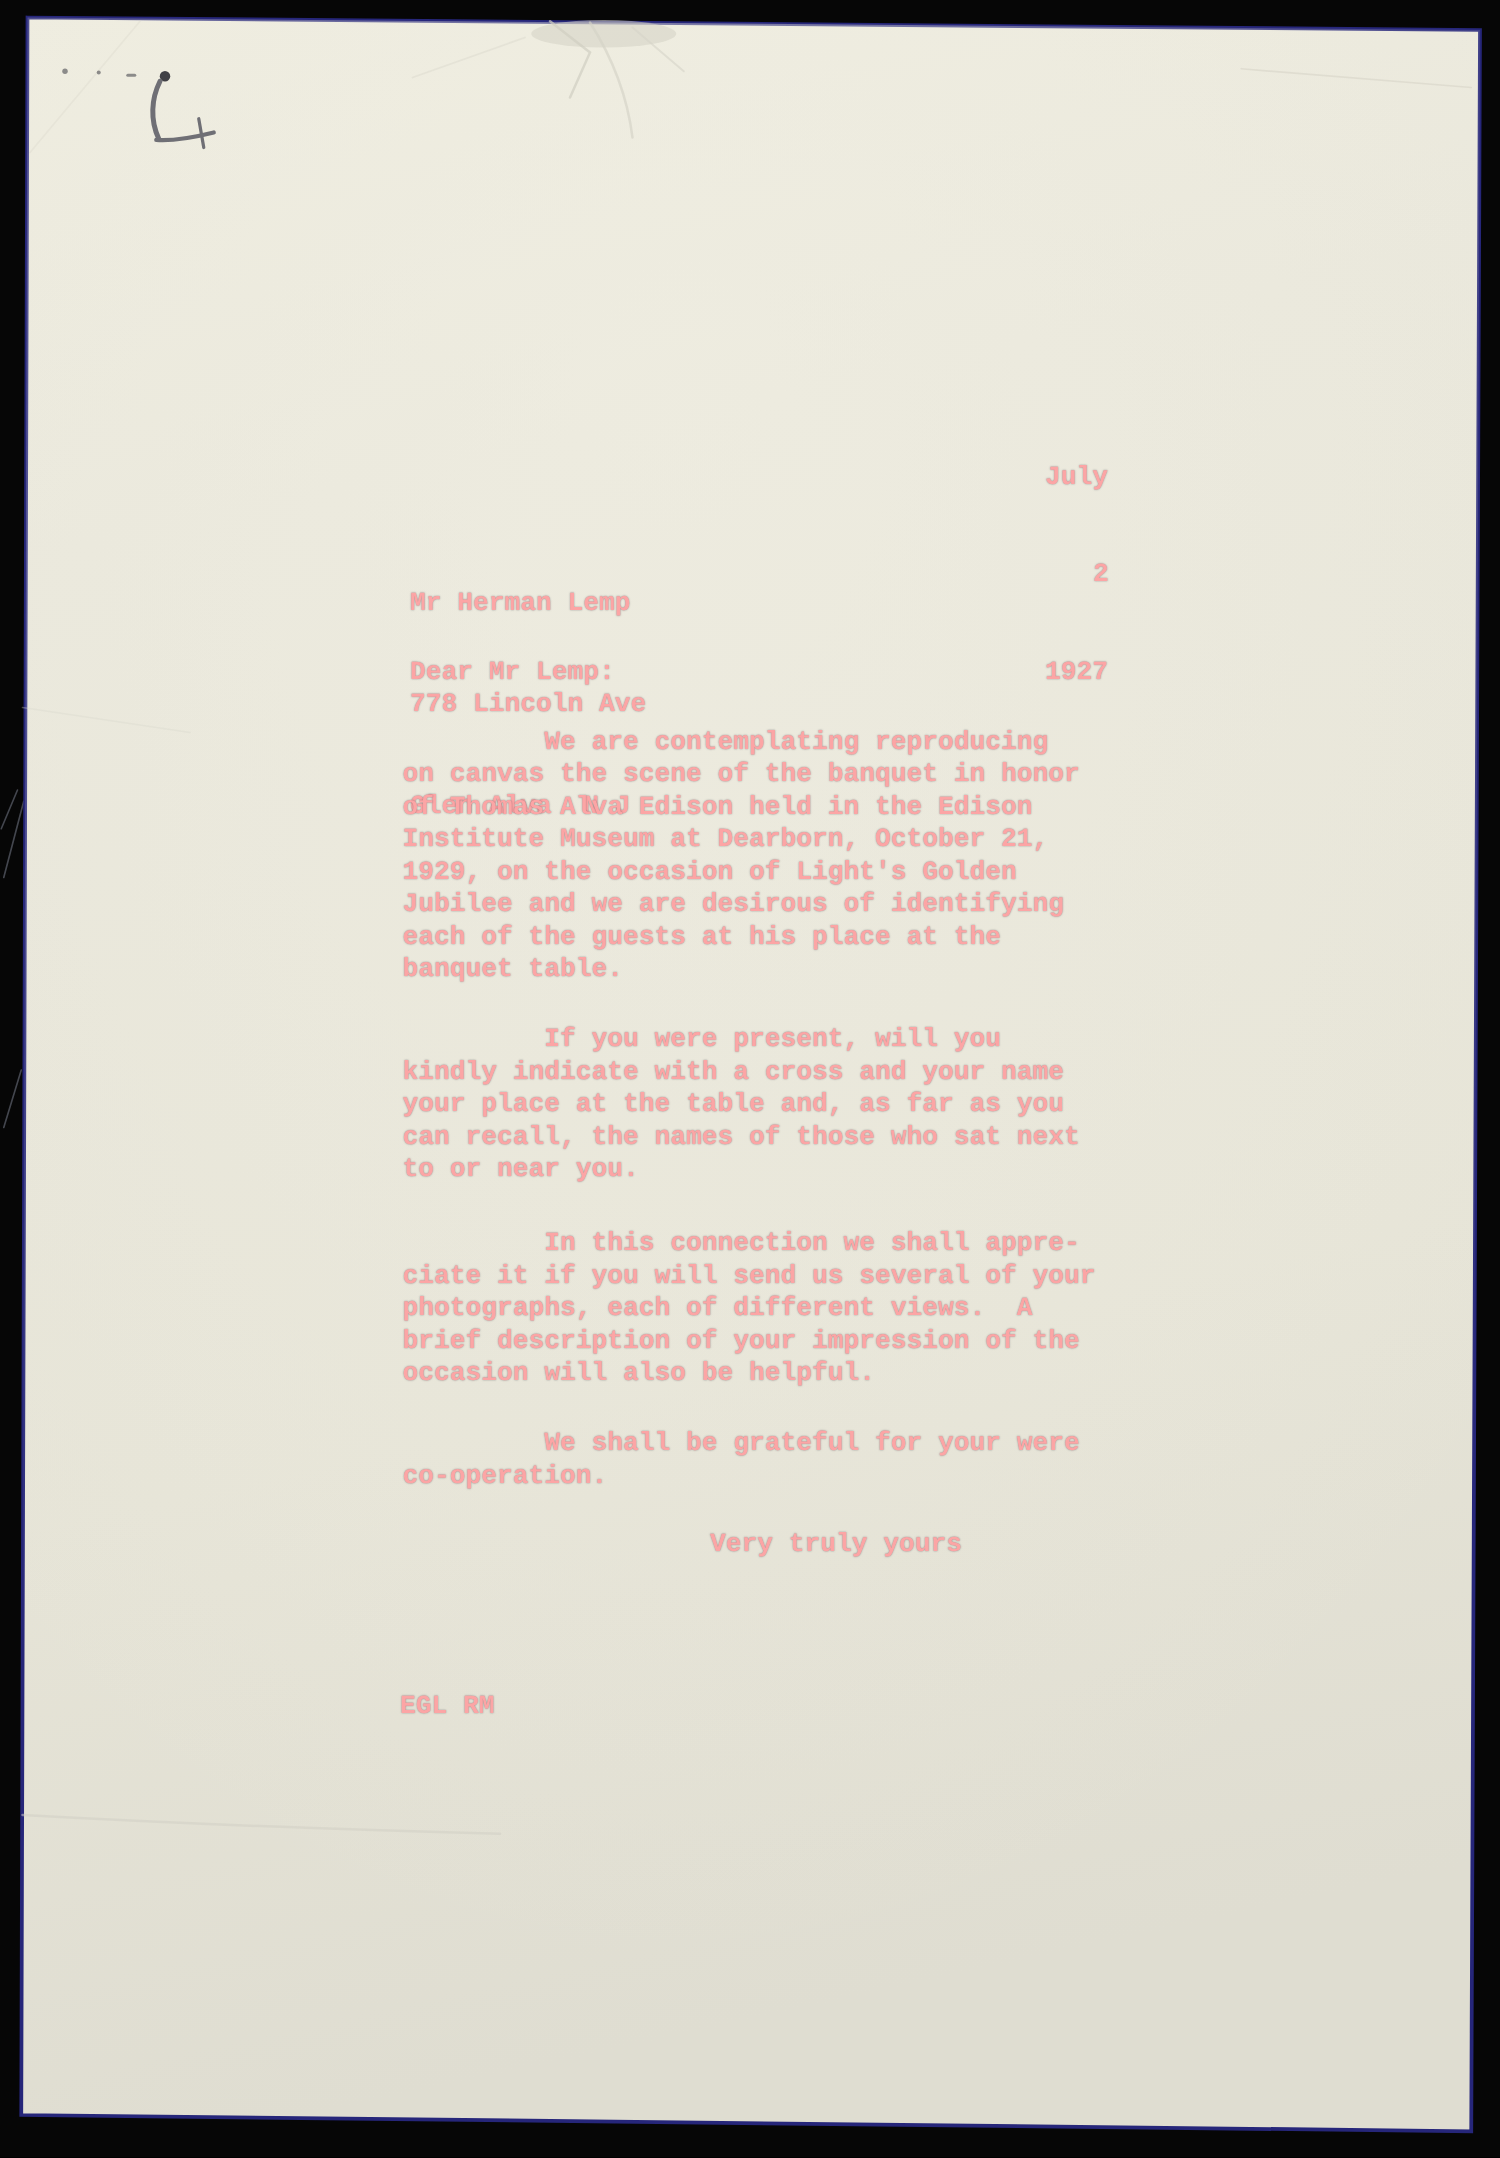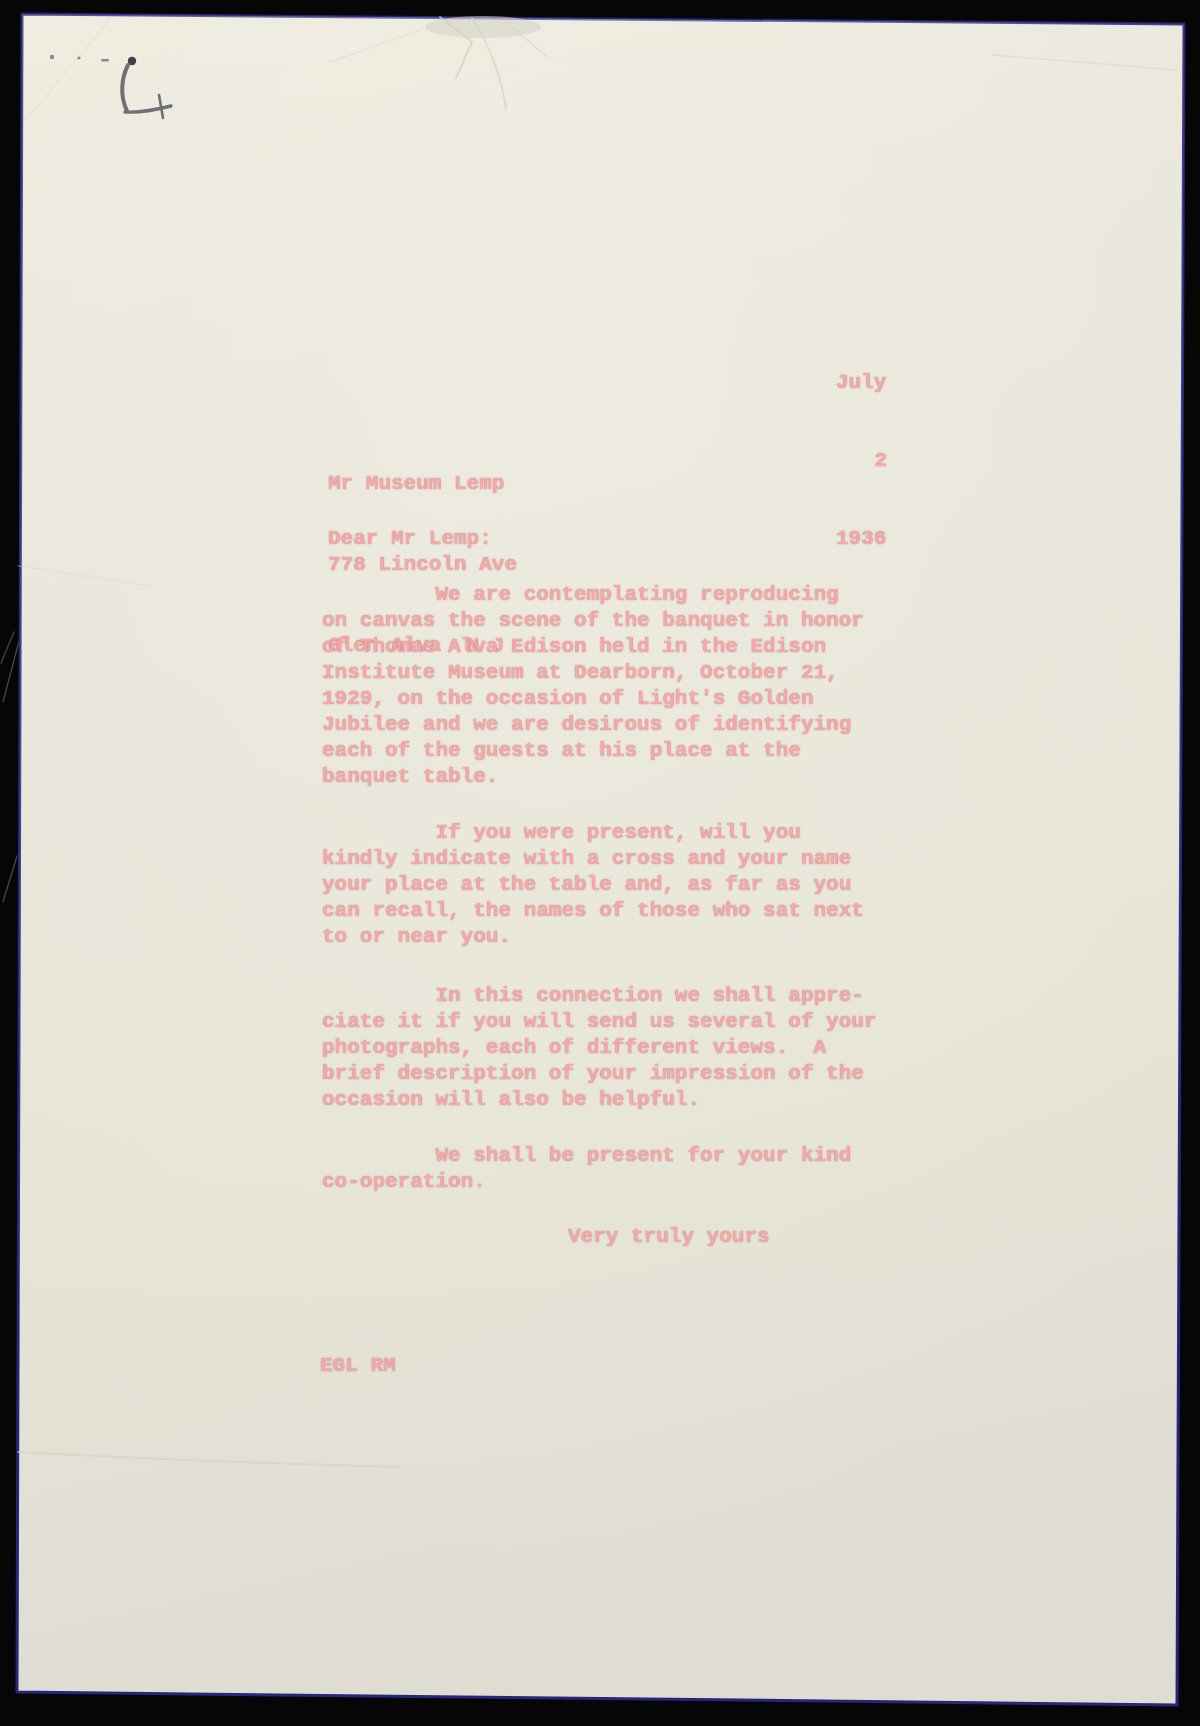--- a/index.html
+++ b/index.html
@@ -84,25 +84,25 @@
       <circle cx="132" cy="61" r="4.2" fill="#2f2f36" stroke="none"></circle>
       <path d="M128,65 C121,79 120,96 127,111" stroke-width="4"></path>
       <path d="M125,112 C140,113 159,109 171,106" stroke-width="3.4"></path>
       <path d="M159,95 L163,118" stroke-width="2.6"></path>
     </g>
   </svg>
 
   <div class="txt date-block">
     <div>July</div>
     <div class="date-day">2</div>
-    <div>1936</div>
+    <div>1927</div>
   </div>
 
   <div class="txt recipient">
-    <div>Mr Museum Lemp</div>
+    <div>Mr Herman Lemp</div>
     <div>778 Lincoln Ave</div>
     <div>Glen Alva  N J</div>
   </div>
 
   <div class="txt salutation">Dear Mr Lemp:</div>
 
   <div class="txt para-1">         We are contemplating reproducing
 on canvas the scene of the banquet in honor
 of Thomas Alva Edison held in the Edison
 Institute Museum at Dearborn, October 21,
@@ -113,20 +113,20 @@
   <div class="txt para-2">         If you were present, will you
 kindly indicate with a cross and your name
 your place at the table and, as far as you
 can recall, the names of those who sat next
 to or near you.</div>
   <div class="txt para-3">         In this connection we shall appre-
 ciate it if you will send us several of your
 photographs, each of different views.  A
 brief description of your impression of the
 occasion will also be helpful.</div>
-  <div class="txt para-4">         We shall be present for your kind
+  <div class="txt para-4">         We shall be grateful for your were
 co-operation.</div>
 
   <div class="txt closing">Very truly yours</div>
 
   <div class="txt initials">EGL RM</div>
 
 </div>
 
 </body></html>

